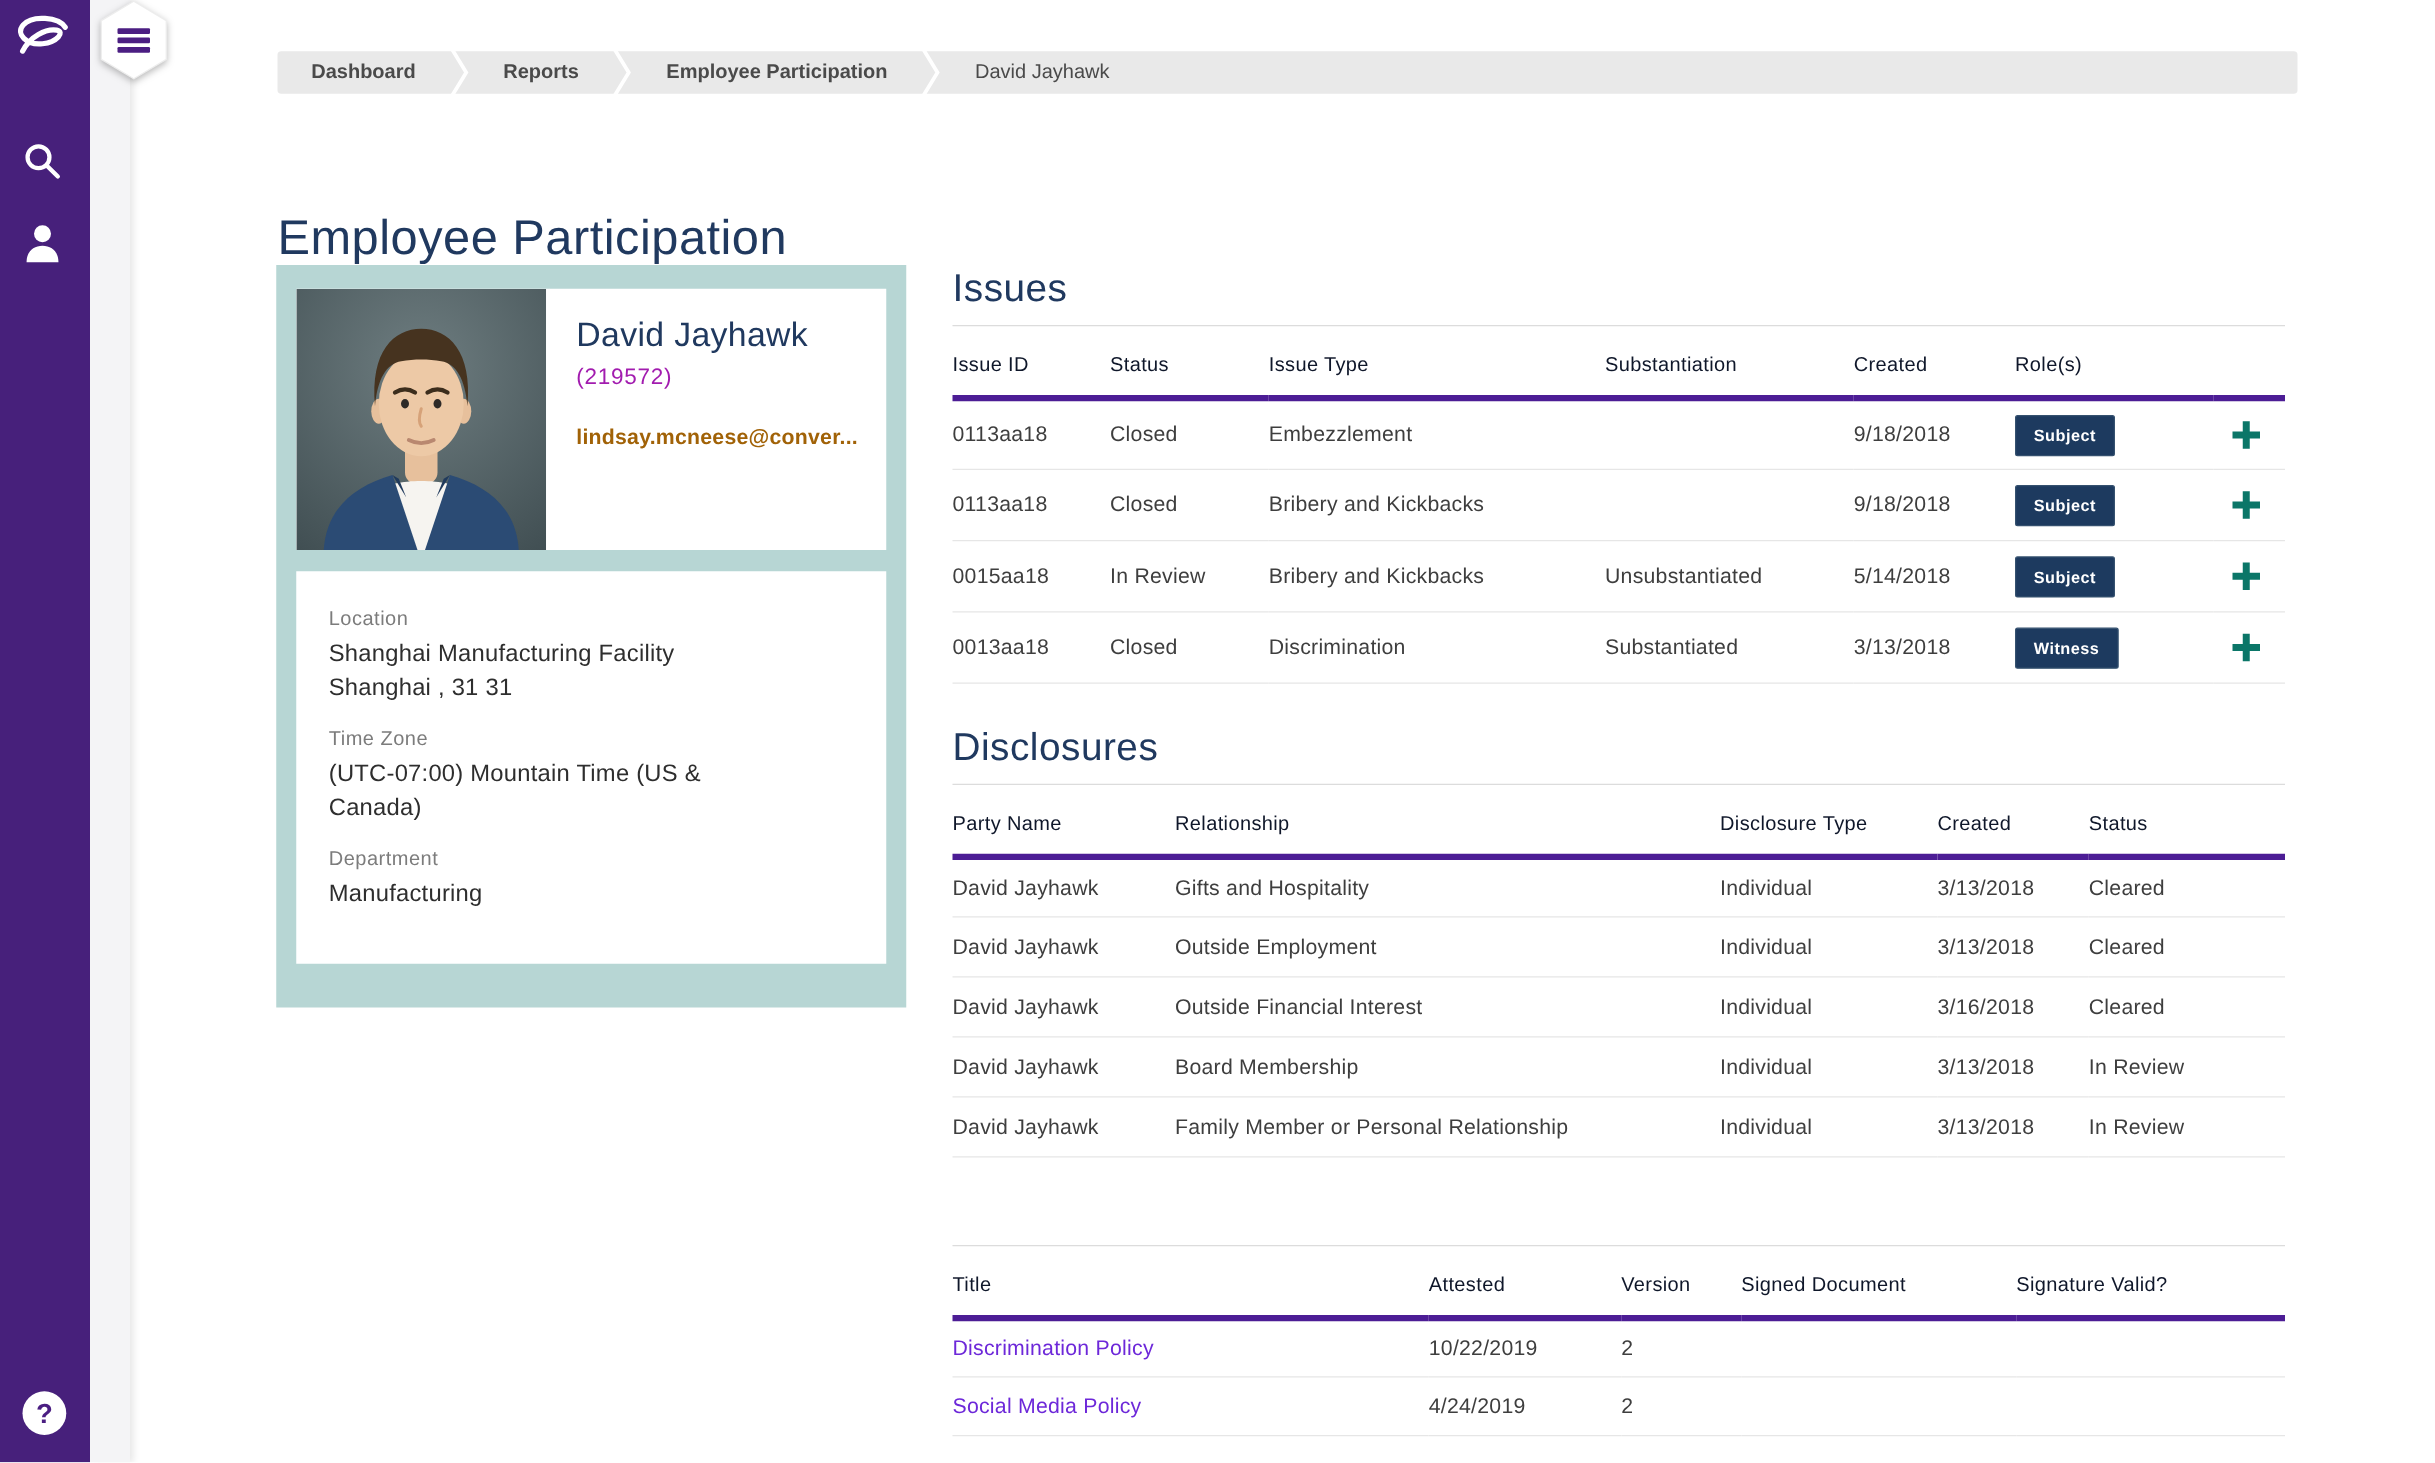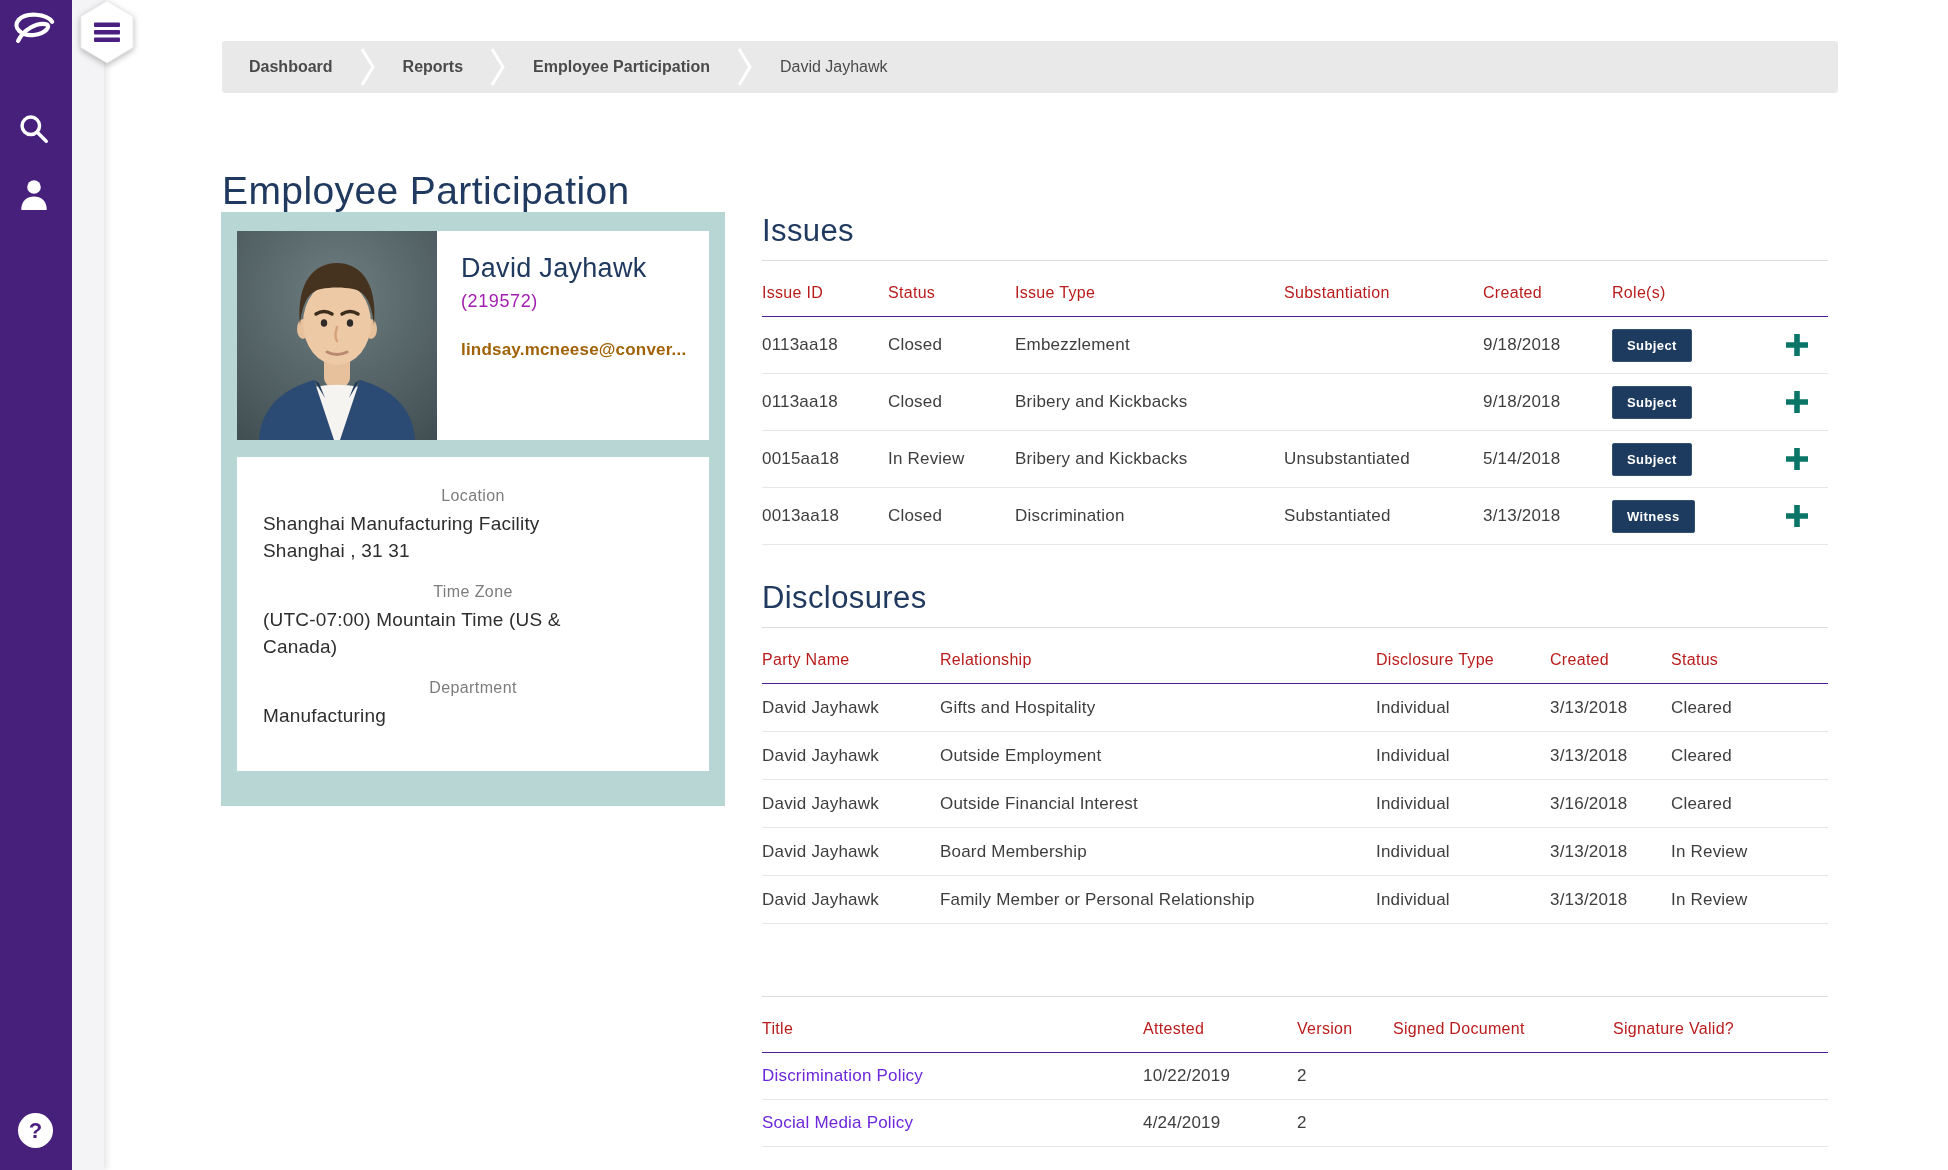--- a/index.html
+++ b/index.html
@@ -18,52 +18,52 @@
     background: #ffffff; color: #4b1e82; font-weight: bold; font-size: 22px; line-height: 35px;
     text-align: center; cursor: pointer; }
 
   
   .rail { position: absolute; left: 72px; top: 0; width: 32px; height: 1170px; background: #f4f4f6;
     box-shadow: 3px 0 6px rgba(0,0,0,0.10); z-index: 2; }
   .hex-btn { position: absolute; left: 79px; top: 0px; width: 56px; height: 64px; z-index: 4;
     filter: drop-shadow(0 2px 3px rgba(0,0,0,0.28)); cursor: pointer; }
 
   
-  .breadcrumb { position: absolute; left: 222px; top: 41px; width: 1616px; height: 52px;
+  .breadcrumb { position: absolute; left: 222px; top: 41px; width: 1616px; height: 34px;
     background: #e9e9e9; border-radius: 3px; display: flex; align-items: center; z-index: 1; }
   .crumb { font-size: 16px; color: #4a4a4a; font-weight: bold; padding: 0 27px; white-space: nowrap; cursor: pointer; }
   .crumb.current { font-weight: normal; cursor: default; }
   .crumb-sep { flex: none; height: 38px; width: 16px; }
 
   
   .page-title { position: absolute; left: 222px; top: 143px; font-size: 39px; font-weight: 400;
     color: #20395f; letter-spacing: 0.4px; }
 
   
   .emp-card { position: absolute; left: 221px; top: 212px; width: 504px; height: 594px; background: #b7d6d4; }
   .emp-top { position: absolute; left: 16px; top: 19px; width: 472px; height: 209px; background: #ffffff; display: flex; }
   .photo { width: 200px; height: 209px; flex: none; overflow: hidden; }
   .emp-idblock { padding: 22px 10px 0 24px; }
   .emp-name { font-size: 27px; color: #20395f; letter-spacing: 0.3px; }
   .emp-num { font-size: 18px; color: #a21caf; margin-top: 7px; letter-spacing: 0.6px; }
   .emp-email { display: block; margin-top: 28px; font-size: 17px; color: #a16207; font-weight: bold;
     text-decoration: none; letter-spacing: 0.2px; cursor: pointer; }
   .emp-info { position: absolute; left: 16px; top: 245px; width: 472px; height: 314px; background: #ffffff;
     padding: 30px 26px 0 26px; }
-  .info-label { font-size: 16px; color: #7c7c7c; letter-spacing: 0.4px; margin-bottom: 5px; text-align: center; }
+  .info-label { font-size: 16px; color: #7c7c7c; letter-spacing: 0.4px; margin-bottom: 5px; }
   .info-value { font-size: 19px; color: #2e2e2e; line-height: 27px; letter-spacing: 0.2px; }
   .info-group { margin-bottom: 19px; }
 
   
   .data-section { position: absolute; left: 762px; width: 1066px; }
   .data-section h2 { margin: 0; font-size: 31px; font-weight: 400; color: #20395f; letter-spacing: 0.4px; line-height: 36px; }
   .rule { height: 1px; background: #dcdcdc; margin-top: 11px; }
   table { width: 100%; border-collapse: collapse; table-layout: fixed; }
-  th { text-align: left; font-weight: normal; color: #b91c1c; font-size: 16px; letter-spacing: 0.3px;
-    padding: 23px 6px 14px 0; border-bottom: 1px solid #4c1d95; }
+  th { text-align: left; font-weight: normal; color: #0f172a; font-size: 16px; letter-spacing: 0.3px;
+    padding: 23px 6px 14px 0; border-bottom: 5px solid #4c1d95; }
   td { font-size: 17px; color: #3e3e3e; letter-spacing: 0.2px; padding: 0 6px 0 0;
     border-bottom: 1px solid #e6e6e6; vertical-align: middle; overflow: hidden; white-space: nowrap; }
   .issues-table td { height: 57px; }
   .disclosures-table td { height: 48px; }
   .policies-table td { height: 47px; }
   .badge { display: inline-block; background: #1d3a5f; border: 1px solid #35516f; color: #ffffff;
     font-size: 13px; font-weight: bold; letter-spacing: 0.4px; padding: 8px 14px; border-radius: 2px; }
   .plus-cell { text-align: center; }
   .plus-btn { display: inline-block; width: 26px; height: 26px; cursor: pointer; vertical-align: middle; }
   .policy-link { color: #6d28d9; text-decoration: none; cursor: pointer; }

